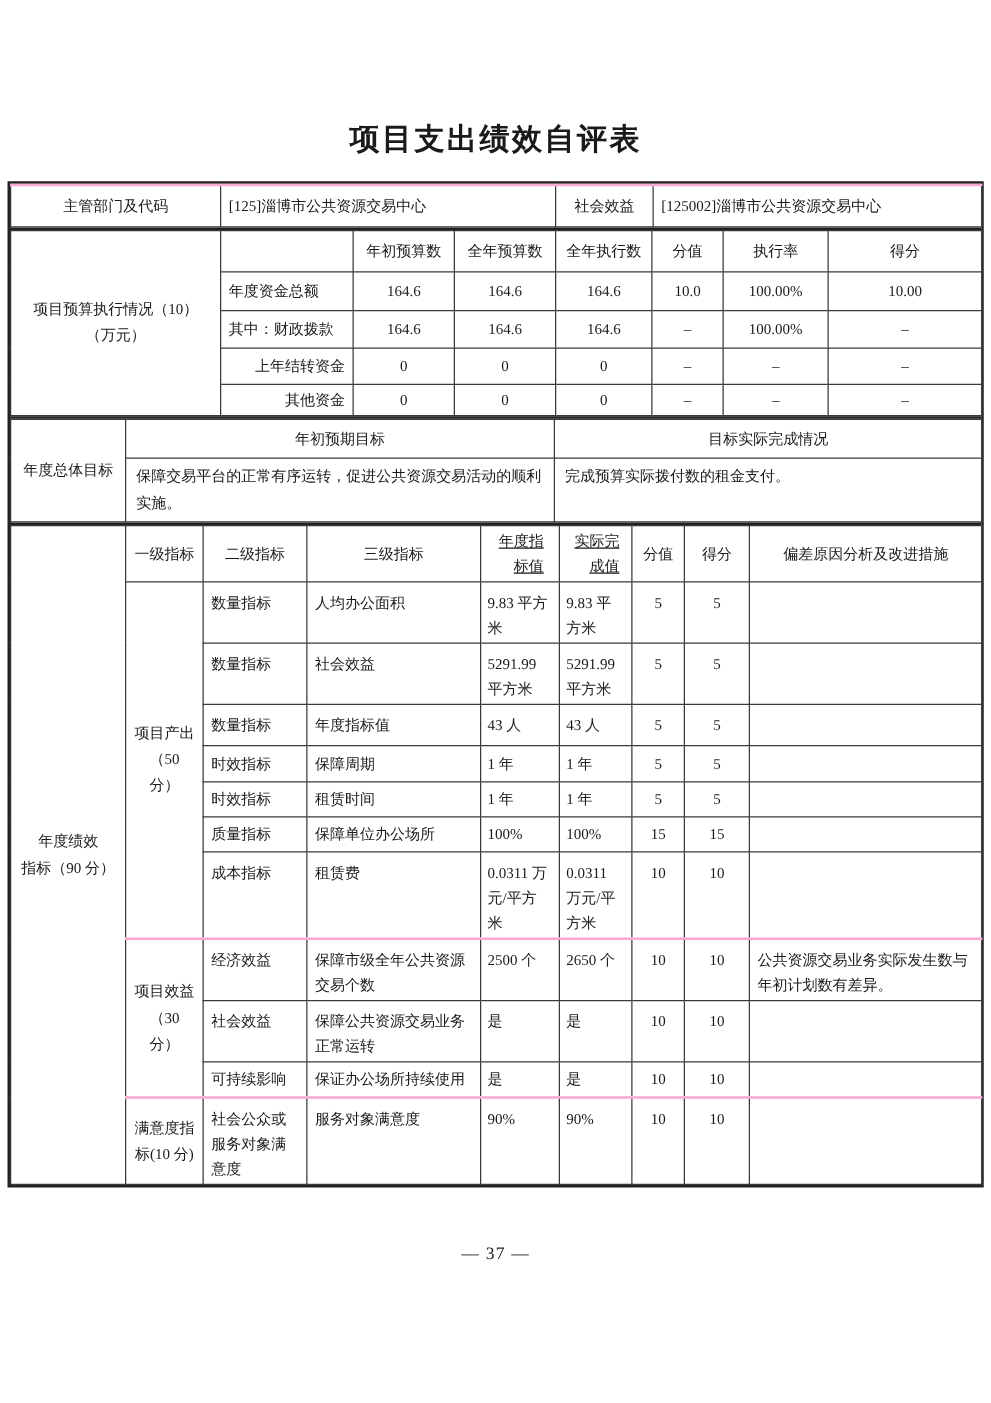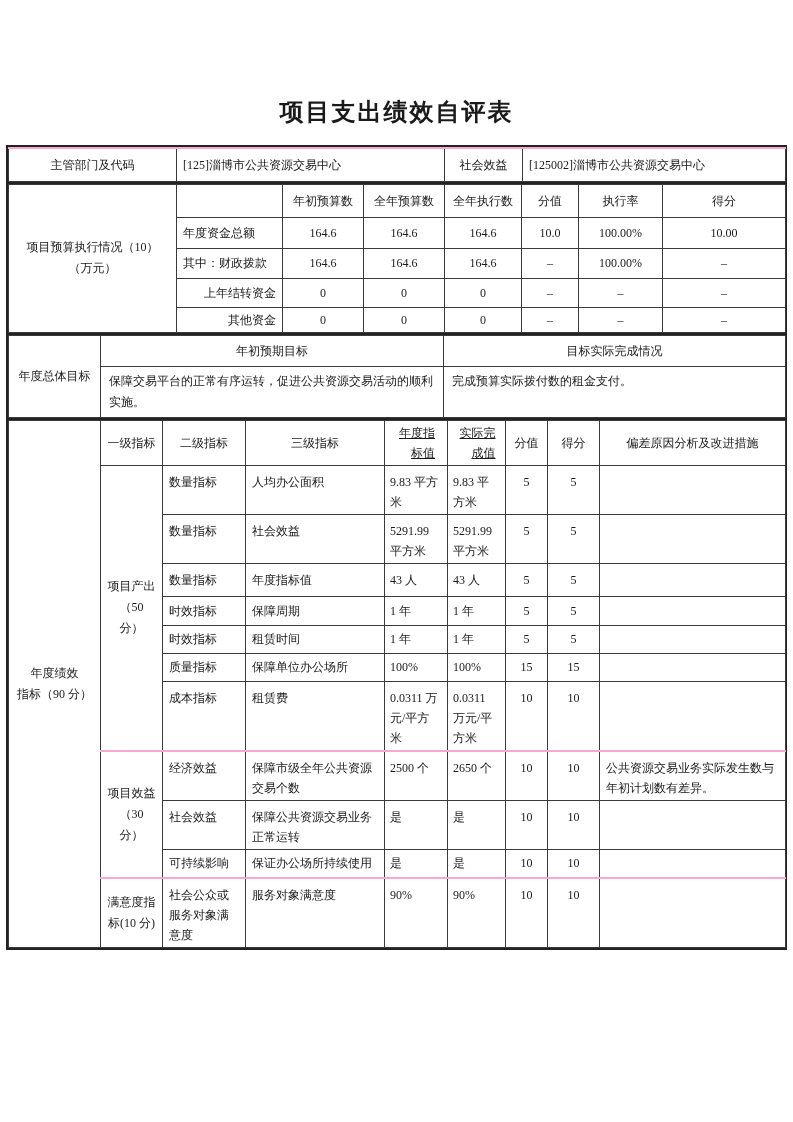--- a/index.html
+++ b/index.html
@@ -275,13 +275,14 @@
           <td class="l top val">90%</td>
           <td class="c top">10</td>
           <td class="c top">10</td>
           <td class="l top"></td>
         </tr>
       </tbody>
         </table>
     </div>
   </div>
 
+  <div class="pagenum">— 37 —</div>
 </div>
 
 </body></html>

